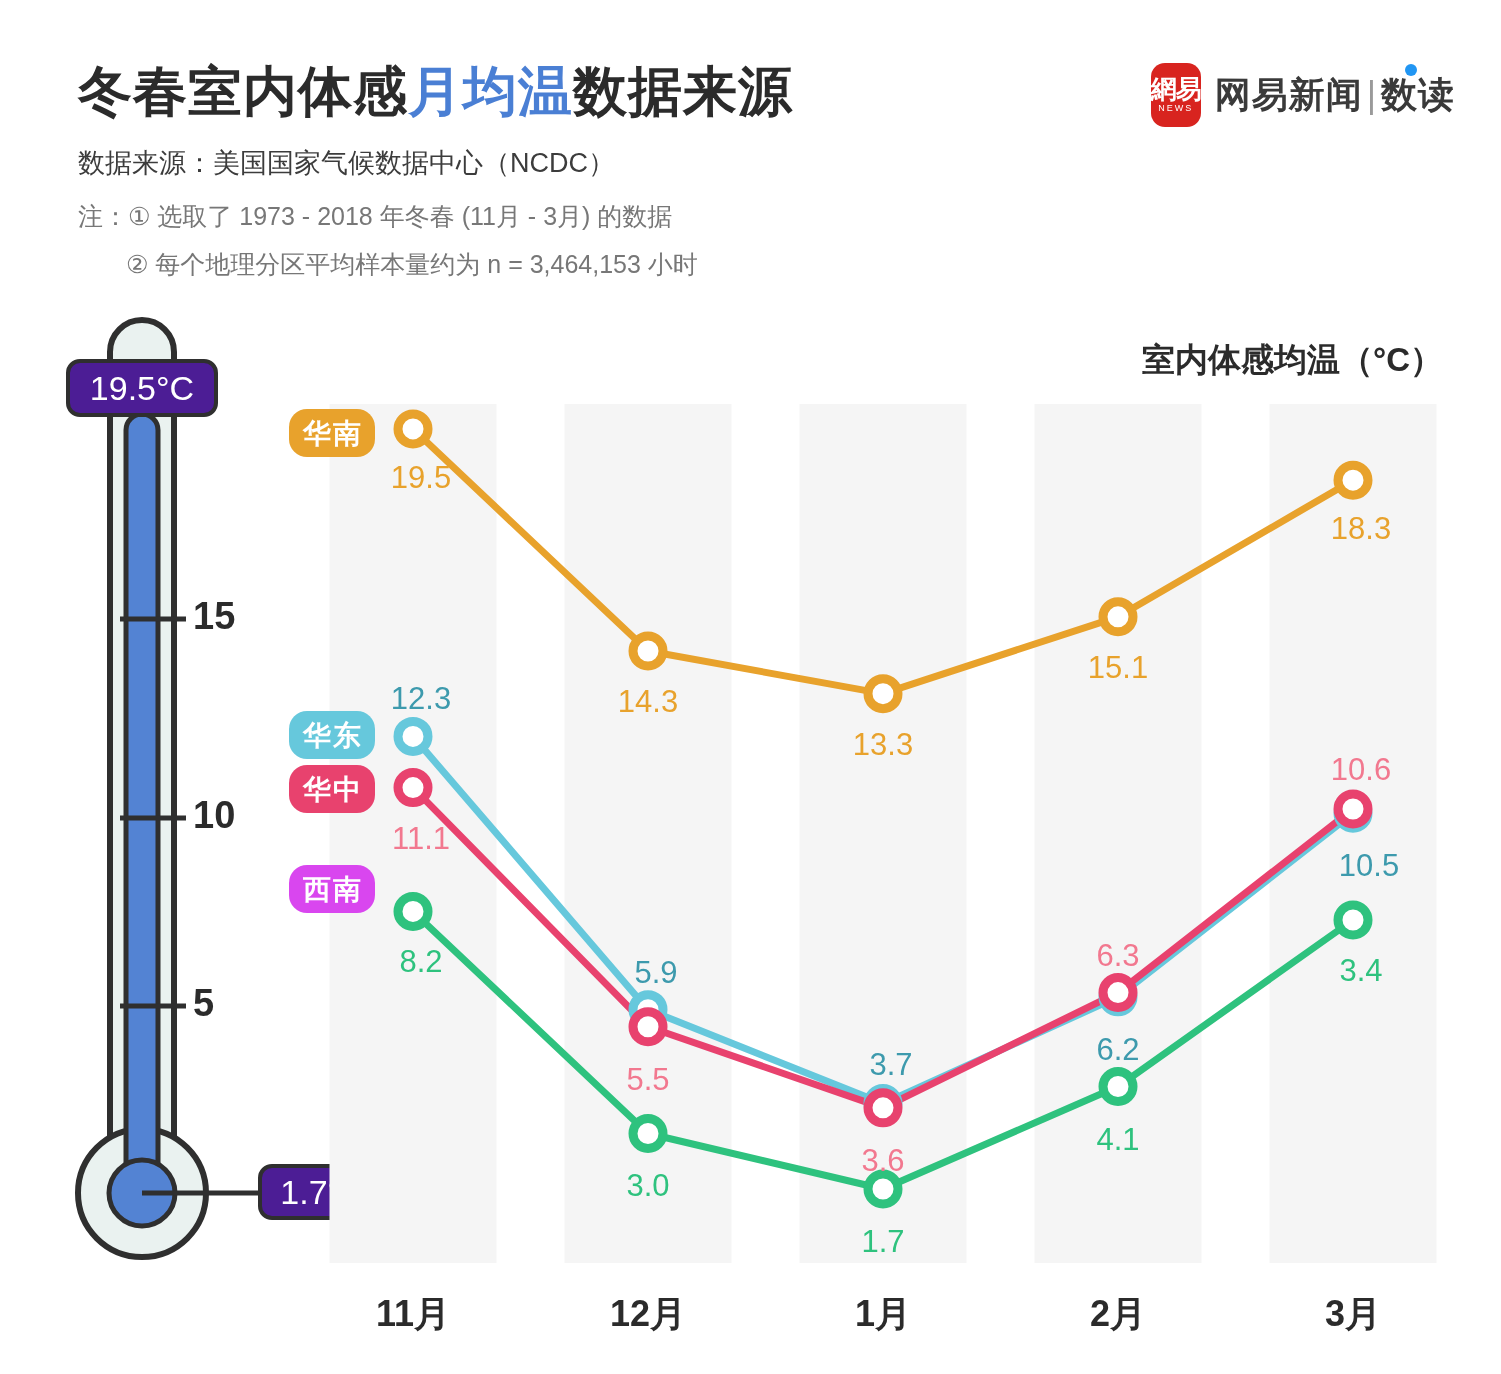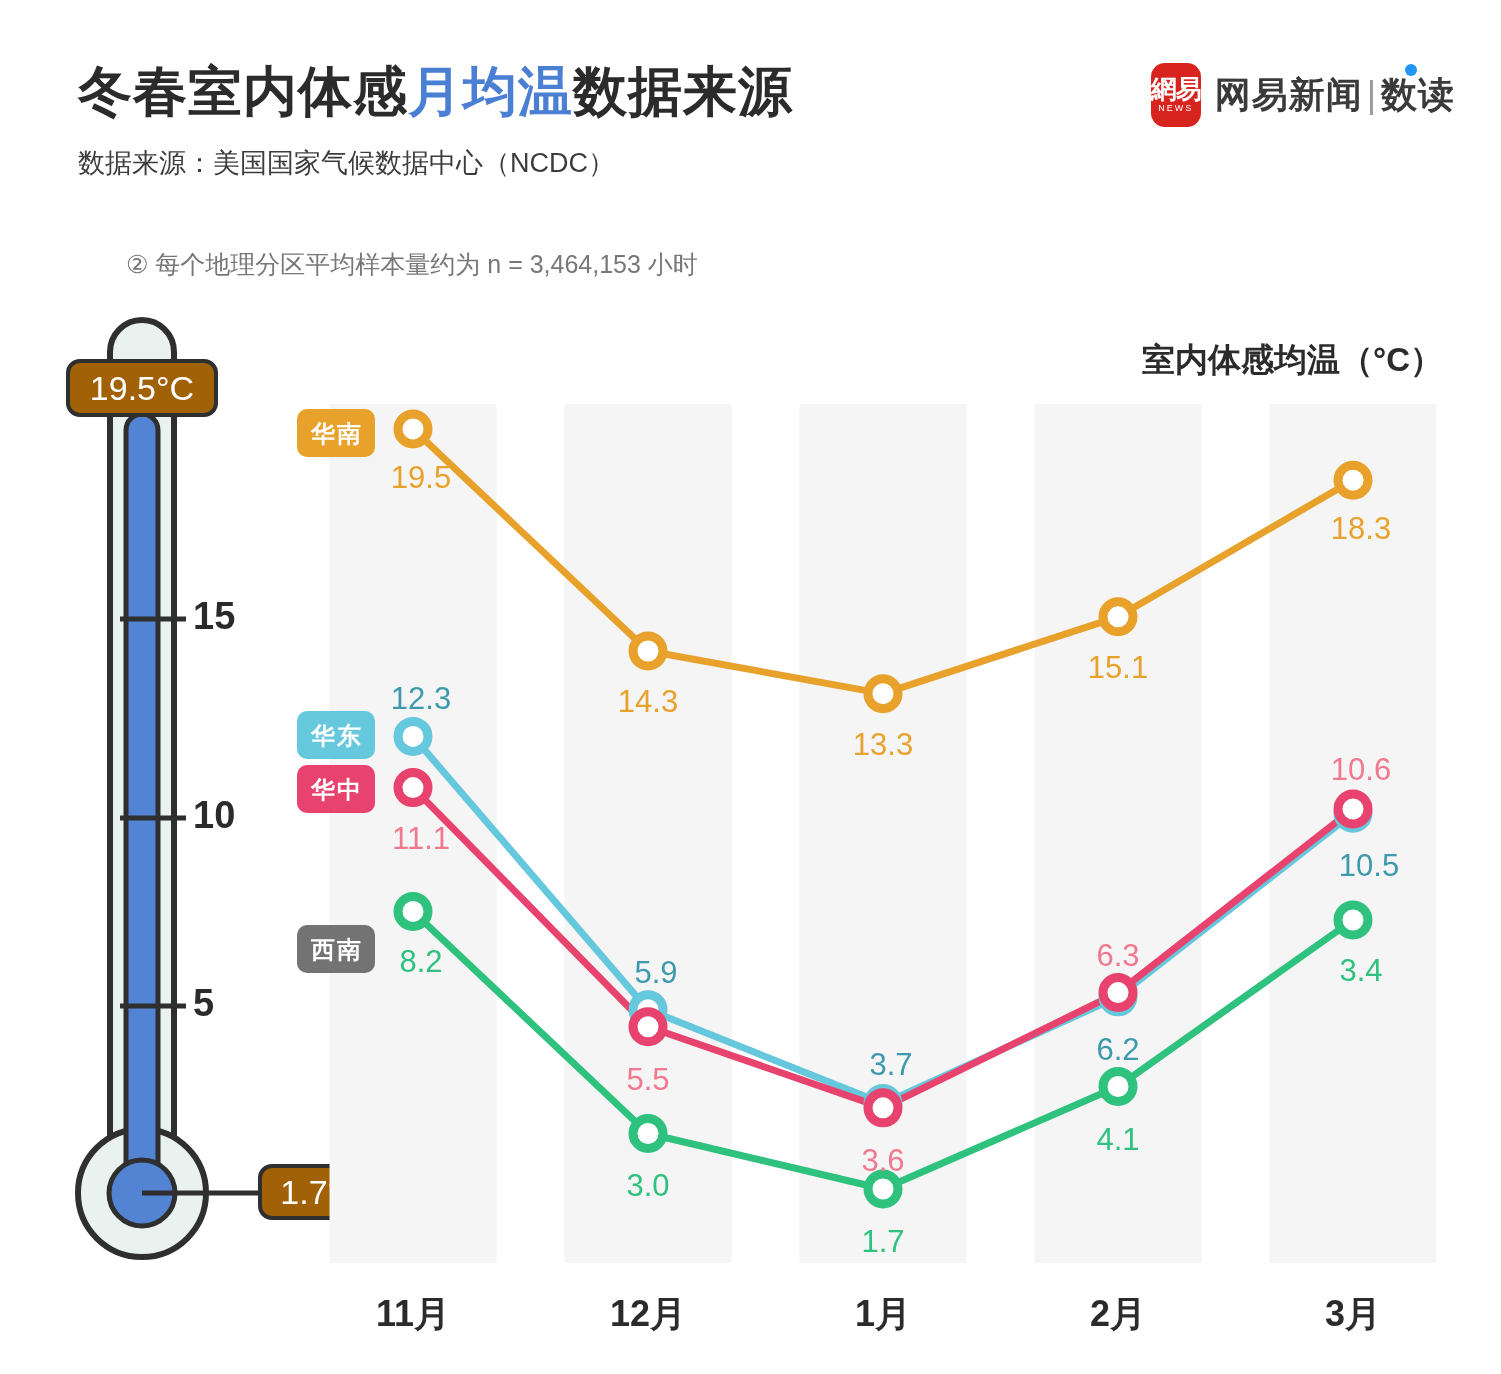--- a/index.html
+++ b/index.html
@@ -46,53 +46,54 @@
     background:#2196f3;right:84px;top:64px;
   }
   
   #chart-caption{
     position:absolute;right:58px;top:338px;
     font-size:33px;font-weight:bold;color:#2b2b2b;white-space:nowrap;
   }
   
   #thermo-wrap{position:absolute;left:0;top:0;}
   .badge{
-    position:absolute;background:#a16207;border:4px solid #2f2f2f;border-radius:14px;
+    position:absolute;background:#4c1d95;border:4px solid #2f2f2f;border-radius:14px;
     color:#ffffff;display:flex;align-items:center;justify-content:center;
     font-size:34px;letter-spacing:0px;box-sizing:border-box;
   }
   #badge-max{left:66px;top:359px;width:152px;height:58px;}
   #badge-min{left:258px;top:1164px;width:130px;height:56px;}
   .tick-label{position:absolute;font-size:38px;font-weight:bold;color:#2b2b2b;}
   
   #chart{position:absolute;left:0;top:0;}
   
   .chip{
-    position:absolute;border-radius:10px;color:#ffffff;
-    font-size:24px;font-weight:bold;letter-spacing:2px;
+    position:absolute;border-radius:18px;color:#ffffff;
+    font-size:28px;font-weight:bold;letter-spacing:2px;
     display:flex;align-items:center;justify-content:center;
     padding:3px 12px 2px 14px;box-sizing:border-box;white-space:nowrap;
   }
   
   .month-label{
     position:absolute;font-size:36px;font-weight:bold;color:#2b2b2b;
     text-align:center;transform:translateX(-50%);white-space:nowrap;
   }
   
   .val{
     position:absolute;font-size:31px;white-space:nowrap;transform:translateX(-50%);
   }
 </style>
 </head>
 <body>
 
 <div id="header">
   <div id="title"><span>冬春室内体感</span><span class="hl">月均温</span><span>数据来源</span></div>
 
   <div id="source">数据来源：美国国家气候数据中心（NCDC）</div>
+  <div id="note1">注：① 选取了 1973 - 2018 年冬春 (11月 - 3月) 的数据</div>
   <div id="note2">② 每个地理分区平均样本量约为 n = 3,464,153 小时</div>
 
   <div id="logo">
     <div id="logo-mark">
       <span class="lm-top">網易</span>
       <span class="lm-bot">NEWS</span>
     </div>
     <div id="logo-text"><span>网易新闻</span><span class="bar">|</span><span>数读</span></div>
   </div>
   <div id="logo-dot"></div>
@@ -166,21 +167,21 @@
       <circle cx="883" cy="1189" r="15" fill="#ffffff" stroke="#2ec27e" stroke-width="9"></circle>
       <circle cx="1118" cy="1086.52" r="15" fill="#ffffff" stroke="#2ec27e" stroke-width="9"></circle>
       <circle cx="1353" cy="919.99" r="15" fill="#ffffff" stroke="#2ec27e" stroke-width="9"></circle>
     </g>
 </svg>
 
 <div id="chips">
     <div class="chip" style="top: 409px; right: 1126px; background: rgb(232, 162, 44); height: 48px;">华南</div>
     <div class="chip" style="top: 711px; right: 1126px; background: rgb(102, 200, 220); height: 48px;">华东</div>
     <div class="chip" style="top: 765px; right: 1126px; background: rgb(232, 66, 110); height: 48px;">华中</div>
-    <div class="chip" style="top: 925px; right: 1126px; background: #737373; height: 48px;">西南</div>
+    <div class="chip" style="top: 865px; right: 1126px; background: #d946ef; height: 48px;">西南</div>
   </div>
 <div id="value-labels">
     <div class="val" style="left: 421px; top: 459.94px; color: rgb(232, 162, 44);">19.5</div>
     <div class="val" style="left: 648px; top: 683.98px; color: rgb(232, 162, 44);">14.3</div>
     <div class="val" style="left: 883px; top: 726.68px; color: rgb(232, 162, 44);">13.3</div>
     <div class="val" style="left: 1118px; top: 649.82px; color: rgb(232, 162, 44);">15.1</div>
     <div class="val" style="left: 1361px; top: 511.18px; color: rgb(232, 162, 44);">18.3</div>
     <div class="val" style="left: 421px; top: 681.38px; color: rgb(61, 154, 173);">12.3</div>
     <div class="val" style="left: 656px; top: 954.66px; color: rgb(61, 154, 173);">5.9</div>
     <div class="val" style="left: 891px; top: 1046.6px; color: rgb(61, 154, 173);">3.7</div>

